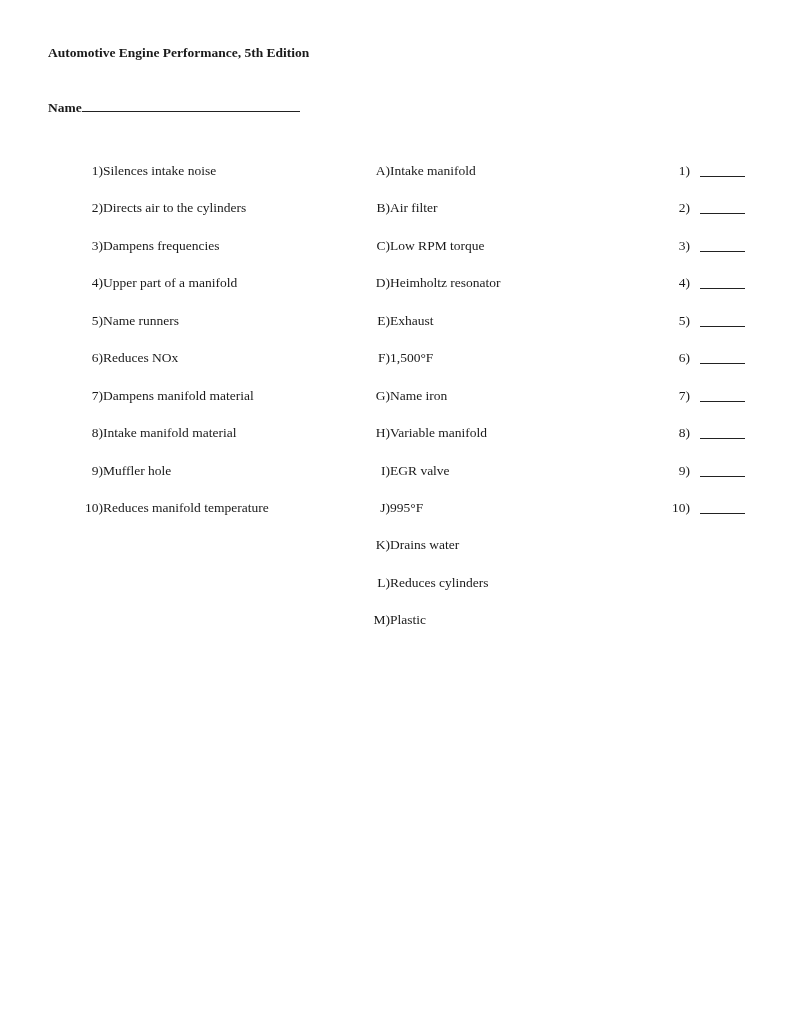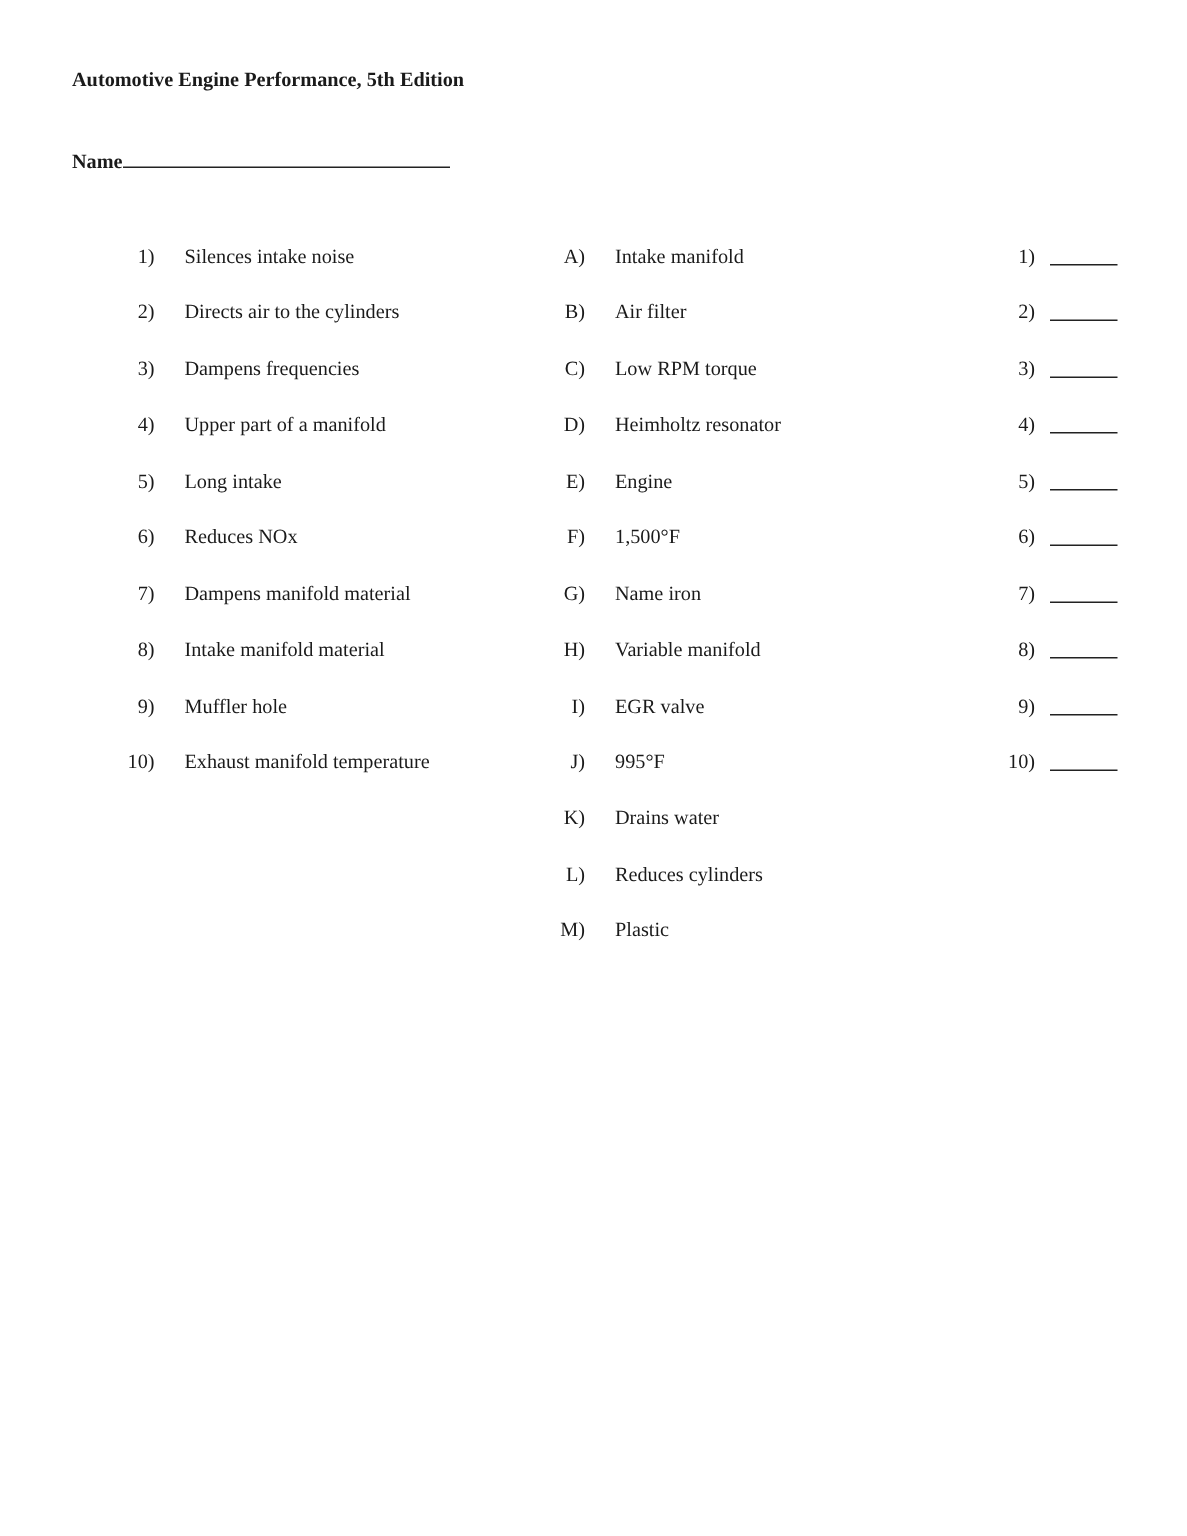--- a/index.html
+++ b/index.html
@@ -52,21 +52,21 @@
     display: flex;
     align-items: flex-start;
     white-space: nowrap;
   }
   .num {
     display: inline-block;
     width: 46px;
     text-align: right;
     flex: 0 0 46px;
   }
-  .txt { margin-left: 20px; }
+  .txt { margin-left: 0; }
   .blank {
     display: inline-block;
     width: 45px;
     height: 12px;
     border-bottom: 1.5px solid #222222;
     margin-left: 10px;
     margin-top: 2px;
   }
   .page-number {
     position: absolute;
@@ -107,21 +107,21 @@
         <span class="txt">Dampens frequencies</span>
       </div>
 
       <div class="row">
         <span class="num">4)</span>
         <span class="txt">Upper part of a manifold</span>
       </div>
 
       <div class="row">
         <span class="num">5)</span>
-        <span class="txt">Long intake</span>
+        <span class="txt">Name runners</span>
       </div>
 
       <div class="row">
         <span class="num">6)</span>
         <span class="txt">Reduces NOx</span>
       </div>
 
       <div class="row">
         <span class="num">7)</span>
         <span class="txt">Dampens manifold material</span>
@@ -132,21 +132,21 @@
         <span class="txt">Intake manifold material</span>
       </div>
 
       <div class="row">
         <span class="num">9)</span>
         <span class="txt">Muffler hole</span>
       </div>
 
       <div class="row">
         <span class="num">10)</span>
-        <span class="txt">Exhaust manifold temperature</span>
+        <span class="txt">Reduces manifold temperature</span>
       </div>
     </div>
 
   <div class="col" id="col2">
 
       <div class="row">
         <span class="num">A)</span>
         <span class="txt">Intake manifold</span>
       </div>
 
@@ -160,21 +160,21 @@
         <span class="txt">Low RPM torque</span>
       </div>
 
       <div class="row">
         <span class="num">D)</span>
         <span class="txt">Heimholtz resonator</span>
       </div>
 
       <div class="row">
         <span class="num">E)</span>
-        <span class="txt">Engine</span>
+        <span class="txt">Exhaust</span>
       </div>
 
       <div class="row">
         <span class="num">F)</span>
         <span class="txt">1,500°F</span>
       </div>
 
       <div class="row">
         <span class="num">G)</span>
         <span class="txt">Name iron</span>

